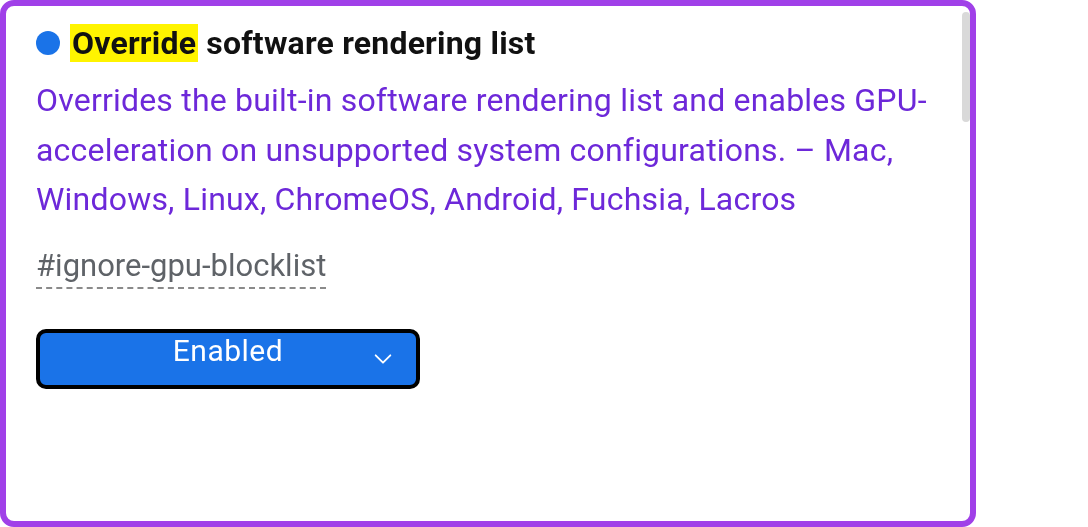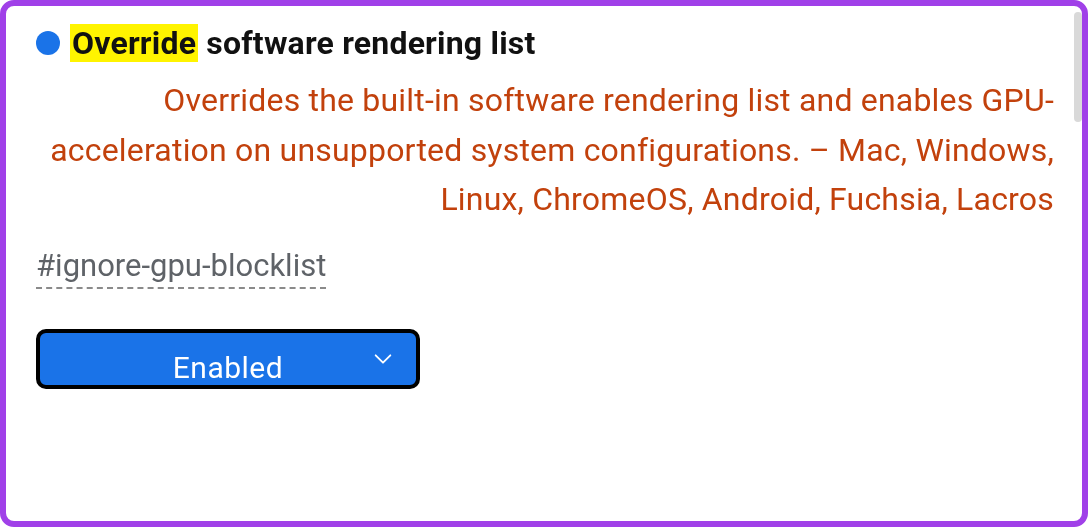--- a/index.html
+++ b/index.html
@@ -8,21 +8,21 @@
       box-sizing: border-box;
     }
     body {
       font-family: -apple-system, BlinkMacSystemFont, "Segoe UI", Roboto, Arial, sans-serif;
       width: 1088px;
       height: 527px;
       background: #fff;
       position: relative;
     }
     .frame {
-      width: 1088px;
+      width: 976px;
       height: 527px;
       border: 6px solid #a040e8;
       border-radius: 14px;
       background: #fff;
       position: relative;
       padding: 18px 28px 24px 30px;
     }
     .scroll-indicator {
       position: absolute;
       right: 0;
@@ -51,43 +51,42 @@
       color: #111;
       letter-spacing: 0.2px;
     }
     .title .hl {
       background: #fff400;
       padding: 0 2px;
     }
     .desc {
       font-size: 32px;
       line-height: 1.55;
-      color: #c2410c;
+      color: #6d28d9;
       margin-bottom: 16px;
       letter-spacing: 0.2px;
-      text-align: right;
     }
     .anchor {
       display: inline-block;
       font-size: 31px;
       color: #5f6368;
       border-bottom: 2px dashed #8a8a8a;
       padding-bottom: 3px;
       margin-bottom: 40px;
       margin-top: 6px;
     }
     .select-wrap {
       position: relative;
       width: 384px;
       height: 60px;
       border: 4px solid #000;
       border-radius: 10px;
       background: #1a73e8;
       display: flex;
-      align-items: flex-end;
+      align-items: flex-start;
       justify-content: center;
       cursor: pointer;
       user-select: none;
     }
     .select-label {
       color: #fff;
       font-size: 30px;
       font-weight: 400;
       letter-spacing: 0.5px;
     }

